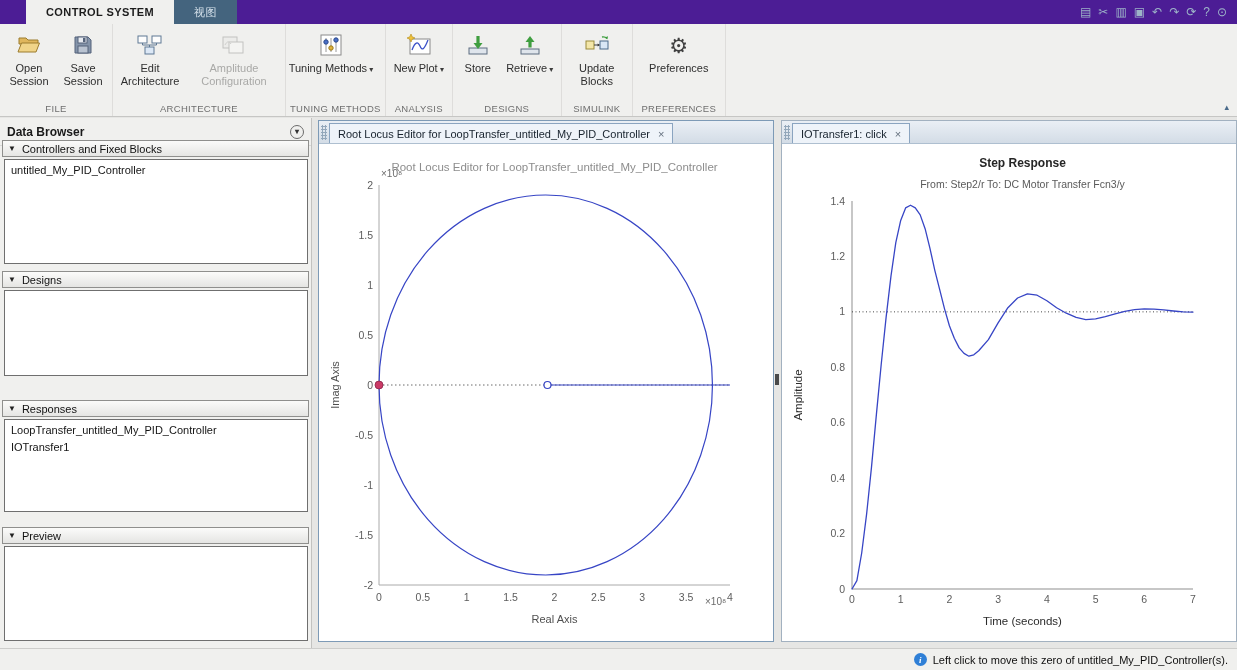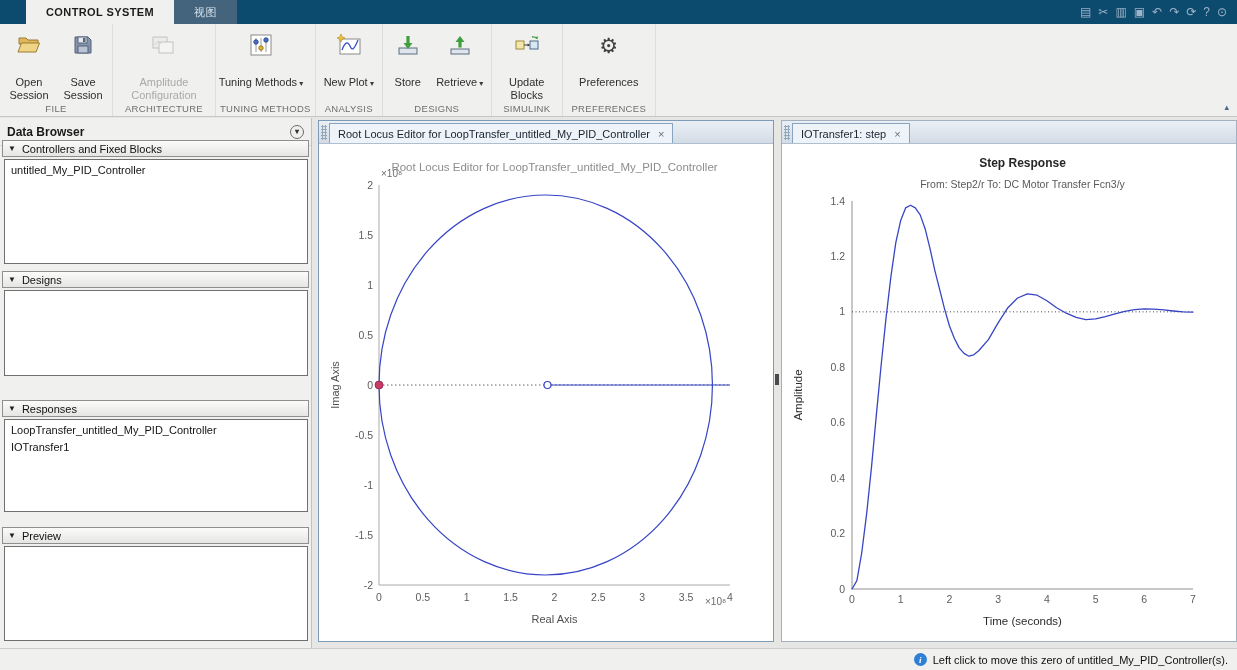--- a/index.html
+++ b/index.html
@@ -5,37 +5,37 @@
   * { box-sizing: border-box; margin: 0; padding: 0; }
   html,body { width:1237px; height:670px; }
   body {
     font-family:"Liberation Sans",sans-serif;
     background:#e6e6e4;
     position:relative; overflow:hidden;
     -webkit-font-smoothing:antialiased;
   }
 
   
-  .titlebar { position:absolute; top:0; left:0; right:0; height:24px; background:#0c4a6e; display:flex; align-items:stretch; }
+  .titlebar { position:absolute; top:0; left:0; right:0; height:24px; background:#4c1d95; display:flex; align-items:stretch; }
   .tb-lead { width:26px; }
   .tb-tab { display:flex; align-items:center; padding:0 20px; font-size:11px; font-weight:bold; letter-spacing:.4px; color:#d4e0ea; cursor:pointer; white-space:nowrap; }
   .tb-tab.active { background:#f0f0ee; color:#1c1c1c; }
   .tb-tab.t1 { background:#2d5374; }
   .tb-tab.t2 { background:#44647e; font-weight:normal; }
   .tb-winicons { margin-left:auto; display:flex; align-items:center; gap:7px; padding-right:10px; }
   .winicon { color:#9db4c8; font-size:12px; line-height:1; cursor:pointer; }
 
   
   .ribbon { position:absolute; top:24px; left:0; right:0; height:93px; background:#f0f0ee; border-bottom:1px solid #c6c6c4; display:flex; }
   .tb-group { display:flex; flex-direction:column; border-right:1px solid #dedddb; }
   .tb-btns { height:78px; display:flex; align-items:stretch; padding:1px 2px 0; }
   .tb-caption { height:14px; font-size:9.5px; color:#6f6f6f; text-align:center; line-height:13px; letter-spacing:.3px; white-space:nowrap; padding:0 4px; }
   .tb-btn { display:flex; flex-direction:column; align-items:center; padding-top:5px; cursor:pointer; }
   .tb-btn .ticon { height:30px; display:flex; align-items:center; justify-content:center; }
-  .tb-btn .tlabel { font-size:11px; line-height:12.5px; text-align:center; color:#2e2e2e; margin-top:16px; }
+  .tb-btn .tlabel { font-size:11px; line-height:12.5px; text-align:center; color:#2e2e2e; margin-top:2px; }
   .tb-btn.disabled .tlabel { color:#a9a9a7; }
   .dd { font-size:8px; color:#3c3c3c; }
   .gear-glyph { font-size:21px; color:#404040; line-height:1; }
   [data-name="open-session-button"]{width:54px}
   [data-name="save-session-button"]{width:54px}
   [data-name="edit-architecture-button"]{width:70px}
   [data-name="multimodel-configuration-button"]{width:98px}
   [data-name="tuning-methods-button"]{width:86px}
   [data-name="new-plot-button"]{width:62px}
   [data-name="store-button"]{width:46px}
@@ -123,20 +123,31 @@
               <rect x="7" y="13" width="10" height="7" fill="#b9c3d1" stroke="#55637a"></rect>
             </svg>
           </div>
           <div class="tlabel" data-name="button-label">Save Session</div>
         </div>
       </div>
       <div class="tb-caption" data-name="group-caption">FILE</div>
     </div>
     <div class="tb-group" data-name="toolbar-group-architecture">
       <div class="tb-btns">
+        <div class="tb-btn" data-name="edit-architecture-button">
+          <div class="ticon" data-name="architecture-icon">
+            <svg width="26" height="24" viewBox="0 0 26 24">
+              <rect x="1" y="3" width="9" height="7" fill="#fdfdfd" stroke="#5f7894"></rect>
+              <rect x="15" y="3" width="9" height="7" fill="#fdfdfd" stroke="#5f7894"></rect>
+              <rect x="8" y="14" width="9" height="7" fill="#dce8f6" stroke="#5f7894"></rect>
+              <path d="M5.5 10v2h14v-2M12.5 12v2" stroke="#5f7894" fill="none"></path>
+            </svg>
+          </div>
+          <div class="tlabel" data-name="button-label">Edit Architecture</div>
+        </div>
         <div class="tb-btn disabled" data-name="multimodel-configuration-button">
           <div class="ticon" data-name="multimodel-icon">
             <svg width="26" height="24" viewBox="0 0 26 24">
               <rect x="2" y="4" width="14" height="11" fill="#ececea" stroke="#c2c2c0"></rect>
               <rect x="8" y="9" width="14" height="11" fill="#f4f4f2" stroke="#c2c2c0"></rect>
               <path d="M4 12c2-4 4-4 6-1" stroke="#cfcfcd" fill="none"></path>
             </svg>
           </div>
           <div class="tlabel" data-name="button-label">Amplitude Configuration</div>
         </div>
@@ -319,21 +330,21 @@
       </svg>
   </div>
 </div>
 
 <div class="split-dot" data-name="splitter-handle"></div>
 
 <div class="plot-panel" id="sr-panel" data-name="step-response-panel">
   <div class="ptab-bar" data-name="step-response-tab-bar">
     <div class="gripper" data-name="drag-gripper"></div>
     <div class="ptab" data-name="tab-step-response-plot">
-      <span data-name="tab-label">IOTransfer1: step</span>
+      <span data-name="tab-label">IOTransfer1: click</span>
       <span class="ptab-close" data-name="close-icon">×</span>
     </div>
   </div>
   <div class="plot-region" data-name="step-response-plot">
     <svg id="sr-svg" class="plot" width="454" height="497">
         <line x1="70" y1="57" x2="70" y2="445" stroke="#8f8f8f" stroke-width="1"></line>
         <line x1="70" y1="445" x2="411" y2="445" stroke="#8f8f8f" stroke-width="1"></line>
         <text x="63" y="448.5" text-anchor="end" class="tick">0</text>
         <text x="63" y="393.07142857142856" text-anchor="end" class="tick">0.2</text>
         <text x="63" y="337.6428571428571" text-anchor="end" class="tick">0.4</text>

